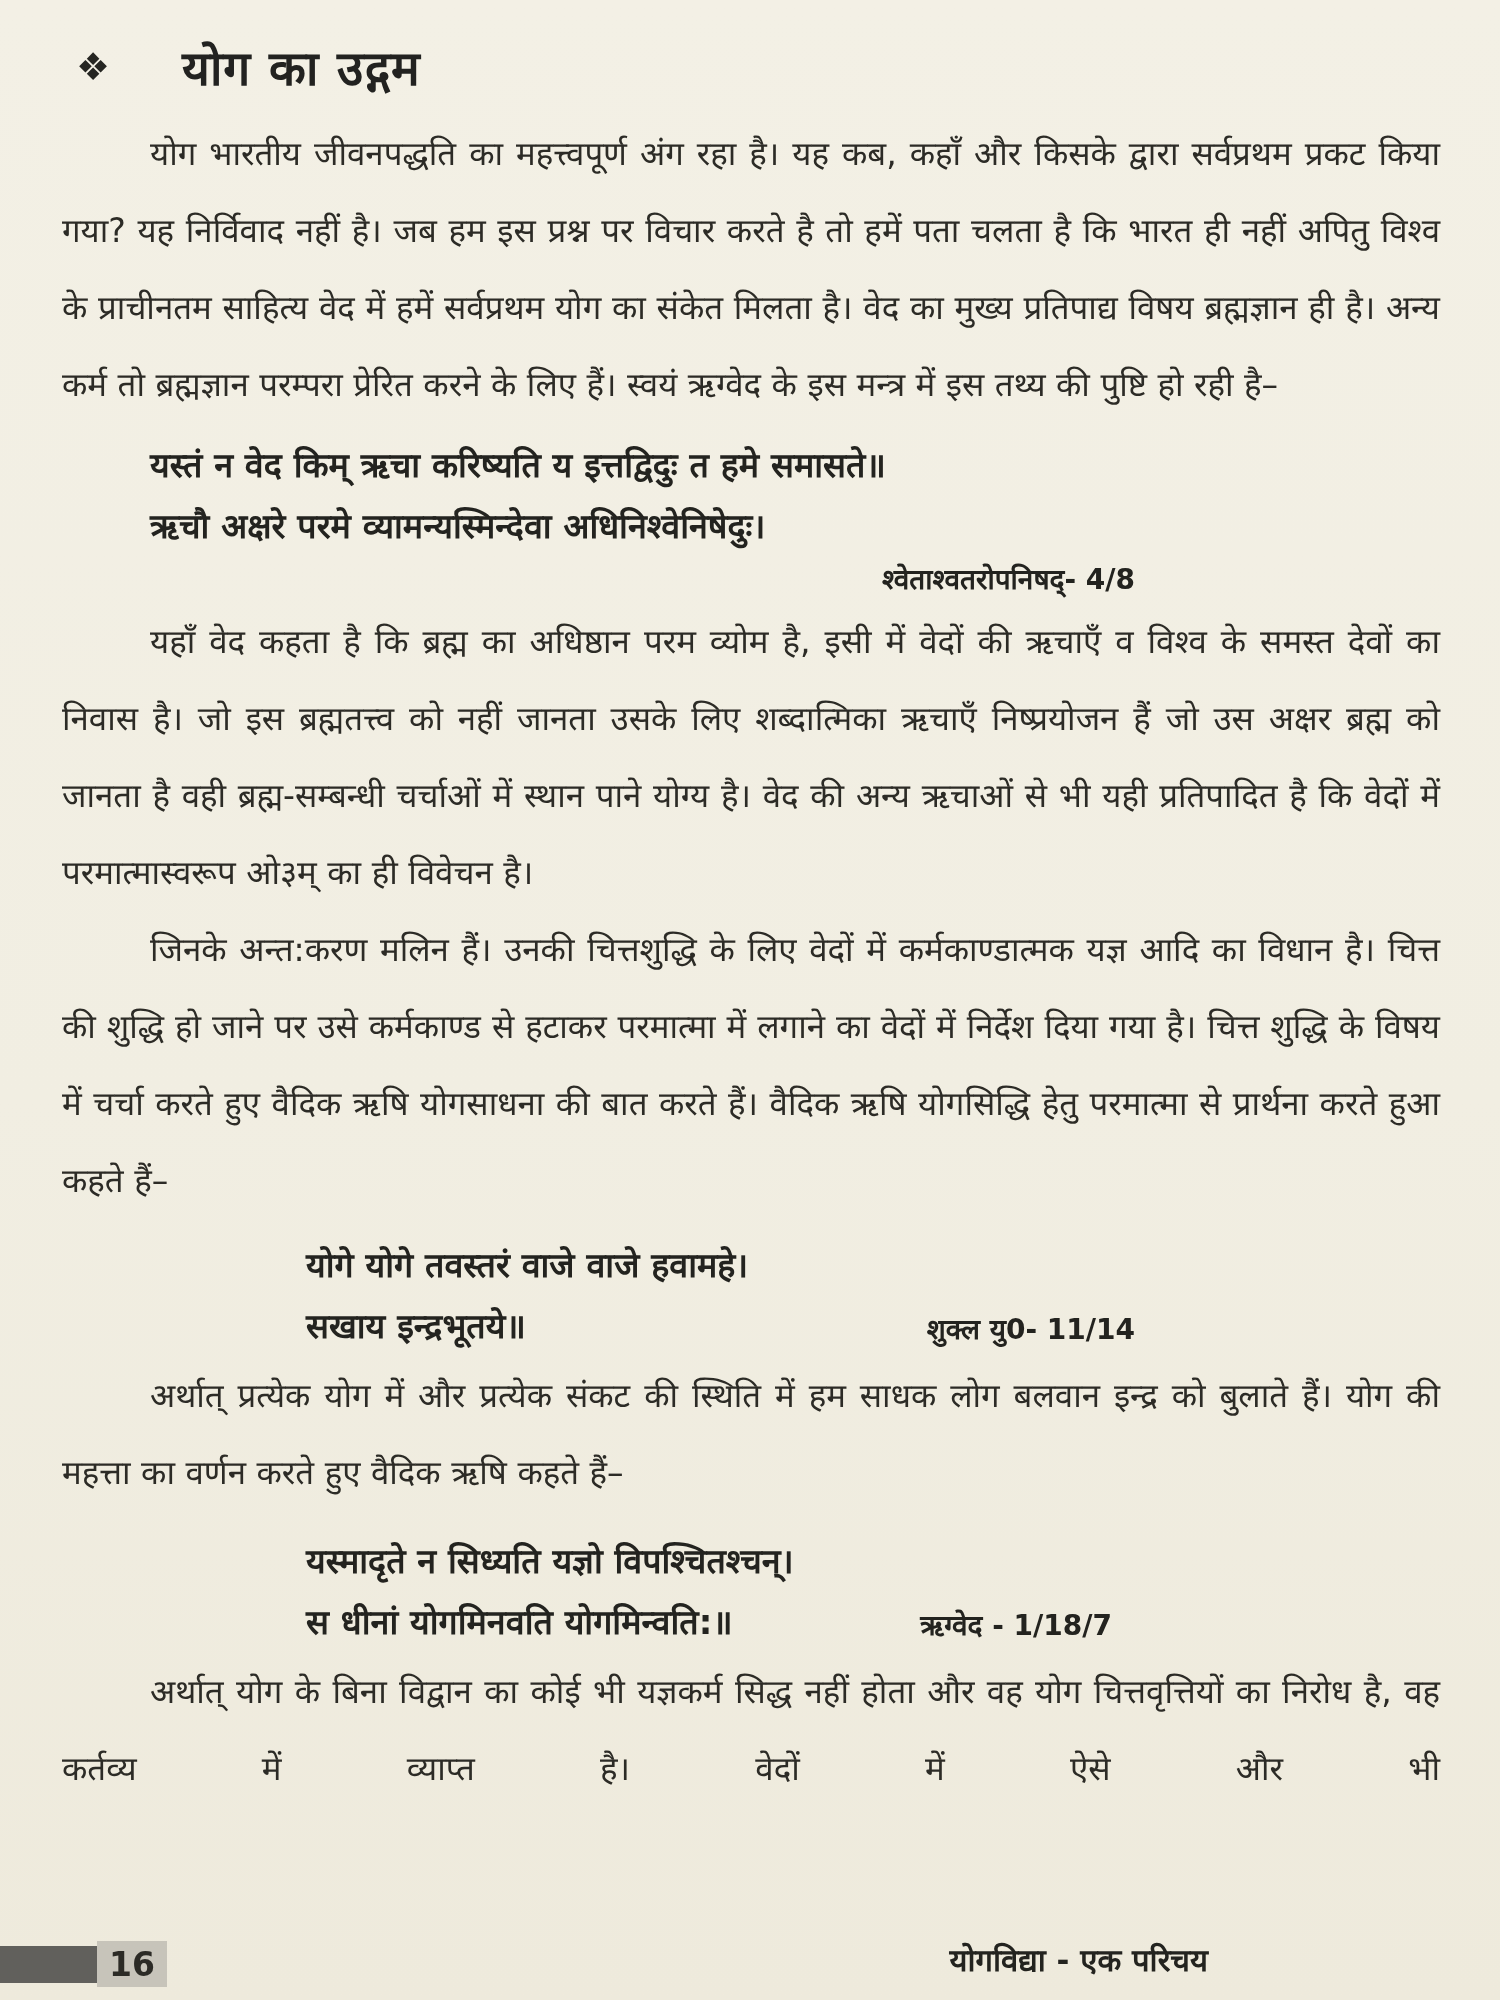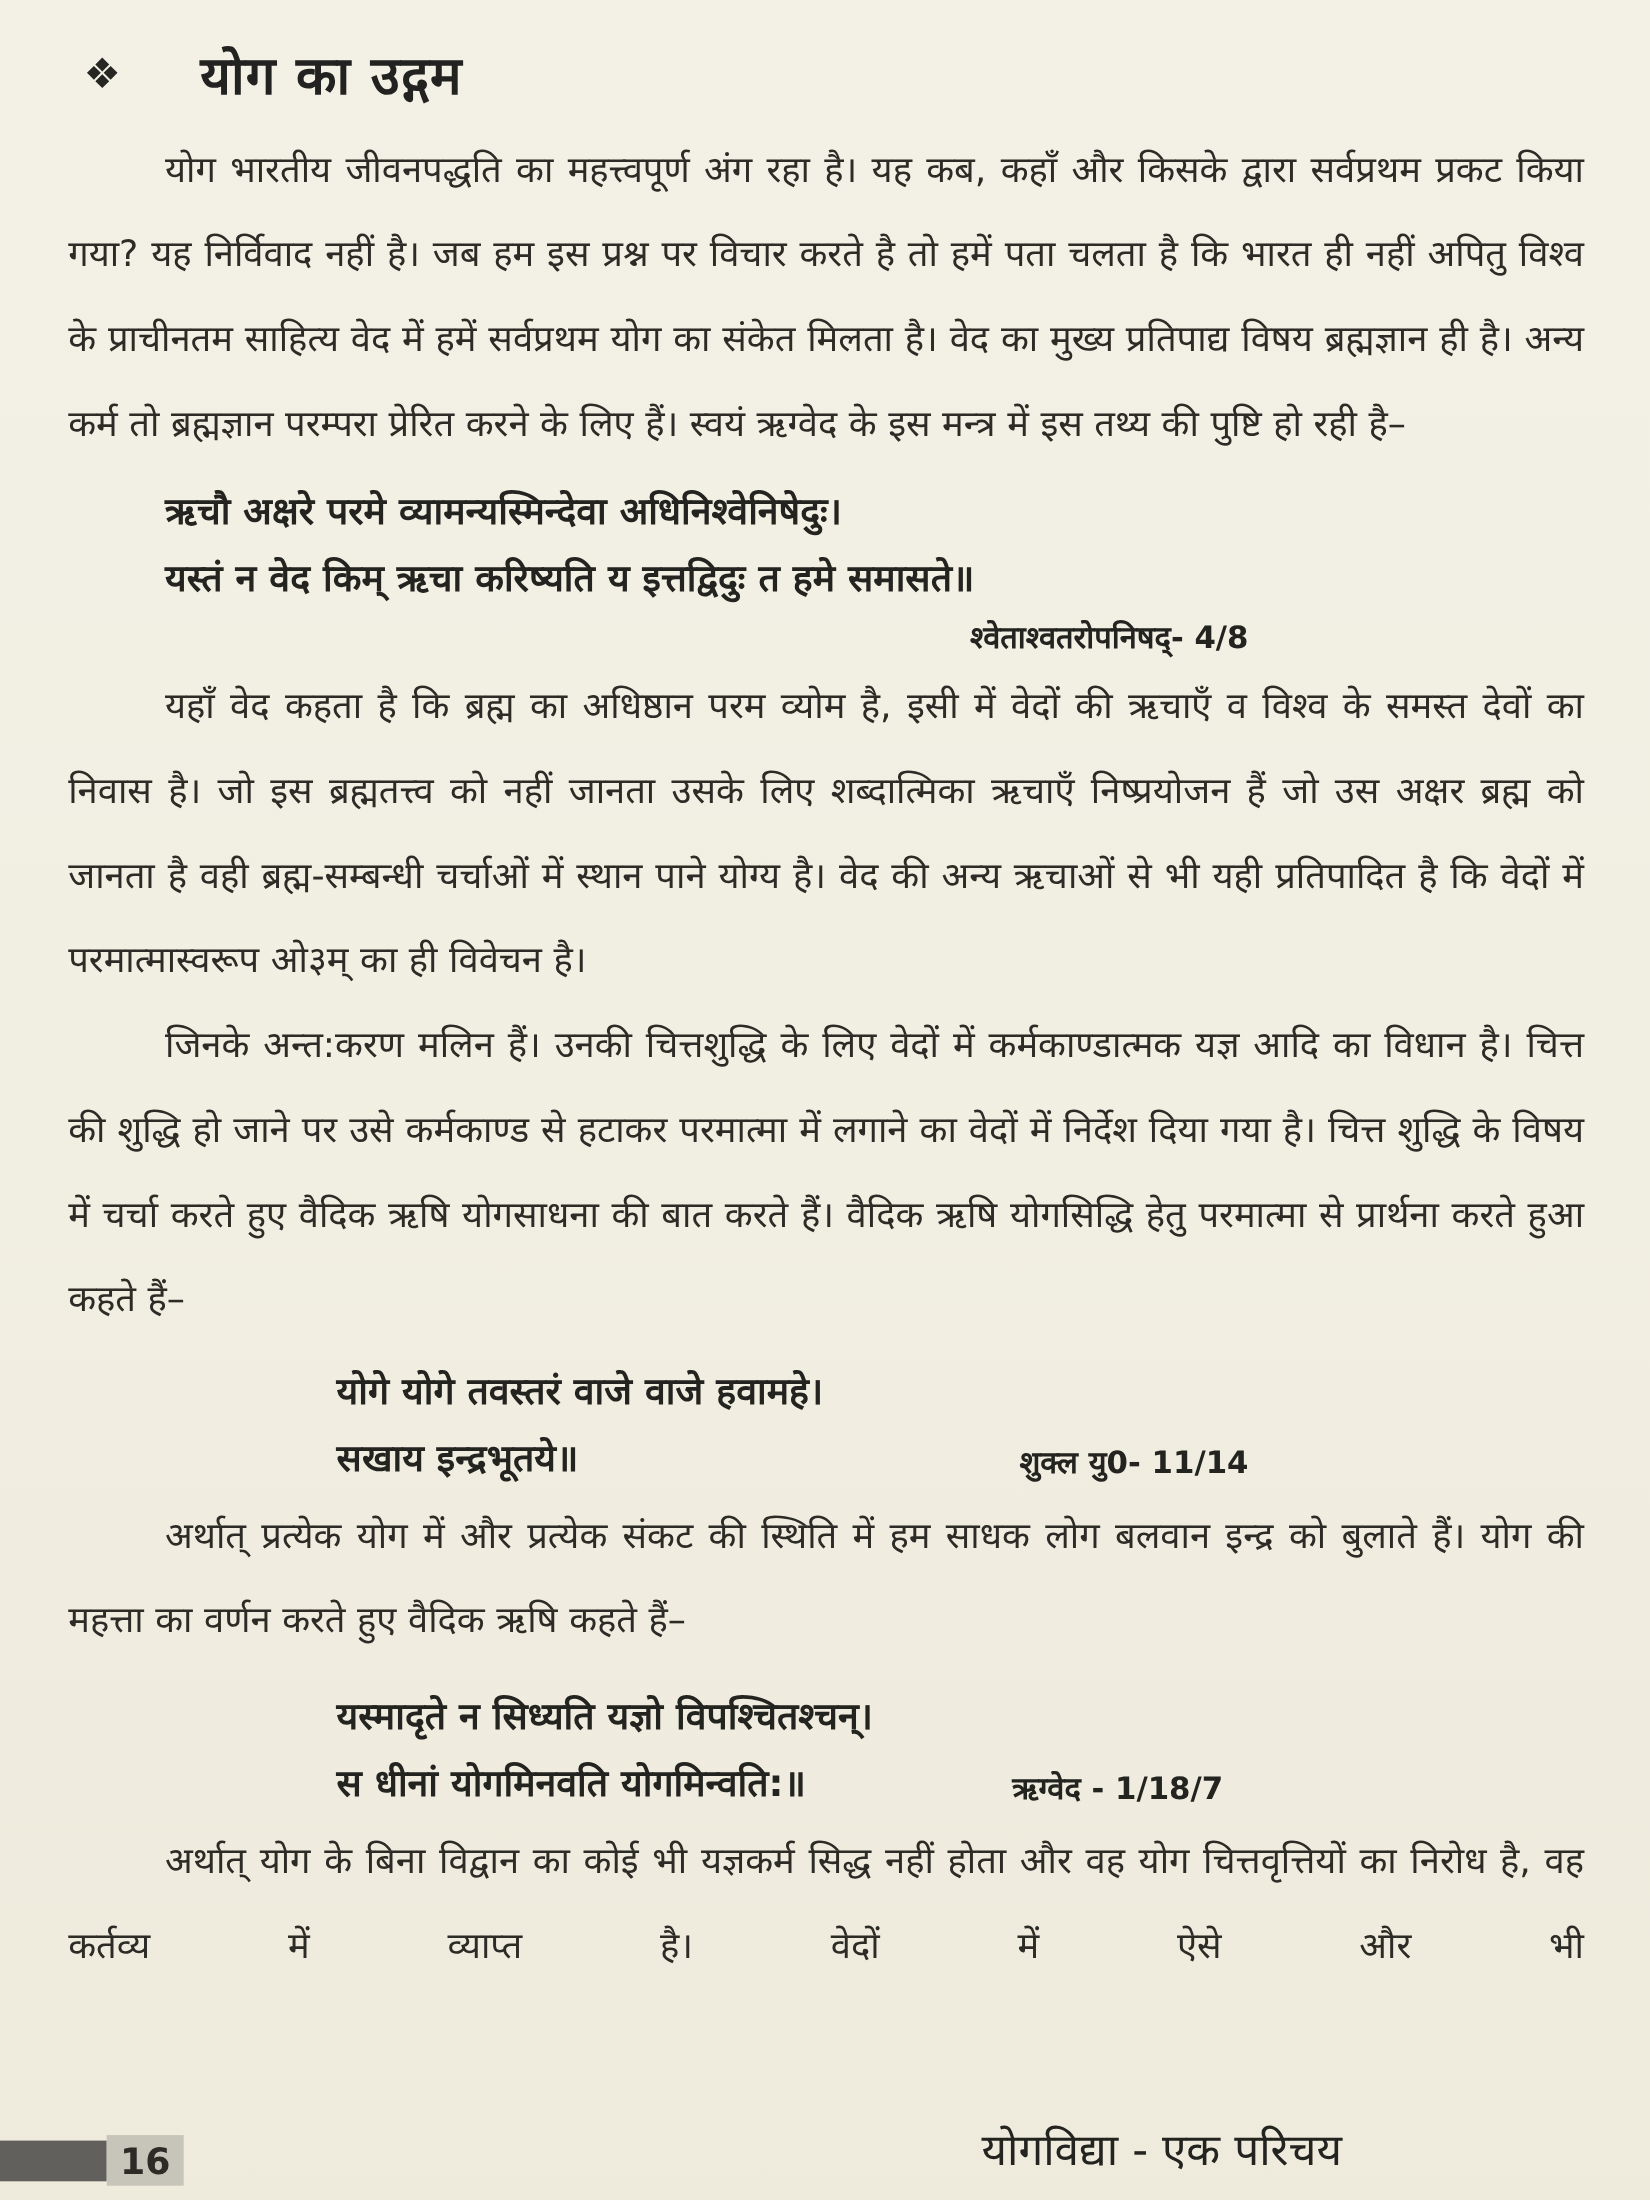--- a/index.html
+++ b/index.html
@@ -102,42 +102,42 @@
     display: flex;
     align-items: center;
     justify-content: center;
     font-size: 33px;
     font-weight: bold;
     color: #28282
 4;
   }
   .book-title {
     position: absolute;
-    right: 8px;
+    right: 20px;
     bottom: 12px;
-    font-size: 40px;
-    font-weight: normal;
+    font-size: 31px;
+    font-weight: bold;
     color: #23231f;
   }
 </style>
 </head>
 <body>
 
 <div class="page">
 
   <div class="title-row">
     <span class="bullet">❖</span>
     <h1 class="title">योग का उद्गम</h1>
   </div>
 
   <p class="body p1">योग भारतीय जीवनपद्धति का महत्त्वपूर्ण अंग रहा है। यह कब, कहाँ और किसके द्वारा सर्वप्रथम प्रकट किया गया? यह निर्विवाद नहीं है। जब हम इस प्रश्न पर विचार करते है तो हमें पता चलता है कि भारत ही नहीं अपितु विश्व के प्राचीनतम साहित्य वेद में हमें सर्वप्रथम योग का संकेत मिलता है। वेद का मुख्य प्रतिपाद्य विषय ब्रह्मज्ञान ही है। अन्य कर्म तो ब्रह्मज्ञान परम्परा प्रेरित करने के लिए हैं। स्वयं ऋग्वेद के इस मन्त्र में इस तथ्य की पुष्टि हो रही है–</p>
 
   <div class="verse v1">
+    <div class="vline">यस्तं न वेद किम् ऋचा करिष्यति य इत्तद्विदुः त हमे समासते॥</div>
     <div class="vline">ऋचौ अक्षरे परमे व्यामन्यस्मिन्देवा अधिनिश्वेनिषेदुः।</div>
-    <div class="vline">यस्तं न वेद किम् ऋचा करिष्यति य इत्तद्विदुः त हमे समासते॥</div>
     <div class="cite cite-line">श्वेताश्वतरोपनिषद्- 4/8</div>
   </div>
 
   <p class="body p2">यहाँ वेद कहता है कि ब्रह्म का अधिष्ठान परम व्योम है, इसी में वेदों की ऋचाएँ व विश्व के समस्त देवों का निवास है। जो इस ब्रह्मतत्त्व को नहीं जानता उसके लिए शब्दात्मिका ऋचाएँ निष्प्रयोजन हैं जो उस अक्षर ब्रह्म को जानता है वही ब्रह्म-सम्बन्धी चर्चाओं में स्थान पाने योग्य है। वेद की अन्य ऋचाओं से भी यही प्रतिपादित है कि वेदों में परमात्मास्वरूप ओ३म् का ही विवेचन है।</p>
 
   <p class="body p3">जिनके अन्त:करण मलिन हैं। उनकी चित्तशुद्धि के लिए वेदों में कर्मकाण्डात्मक यज्ञ आदि का विधान है। चित्त की शुद्धि हो जाने पर उसे कर्मकाण्ड से हटाकर परमात्मा में लगाने का वेदों में निर्देश दिया गया है। चित्त शुद्धि के विषय में चर्चा करते हुए वैदिक ऋषि योगसाधना की बात करते हैं। वैदिक ऋषि योगसिद्धि हेतु परमात्मा से प्रार्थना करते हुआ कहते हैं–</p>
 
   <div class="verse v2">
     <div class="vline">योगे योगे तवस्तरं वाजे वाजे हवामहे।</div>
     <div class="vrow">

